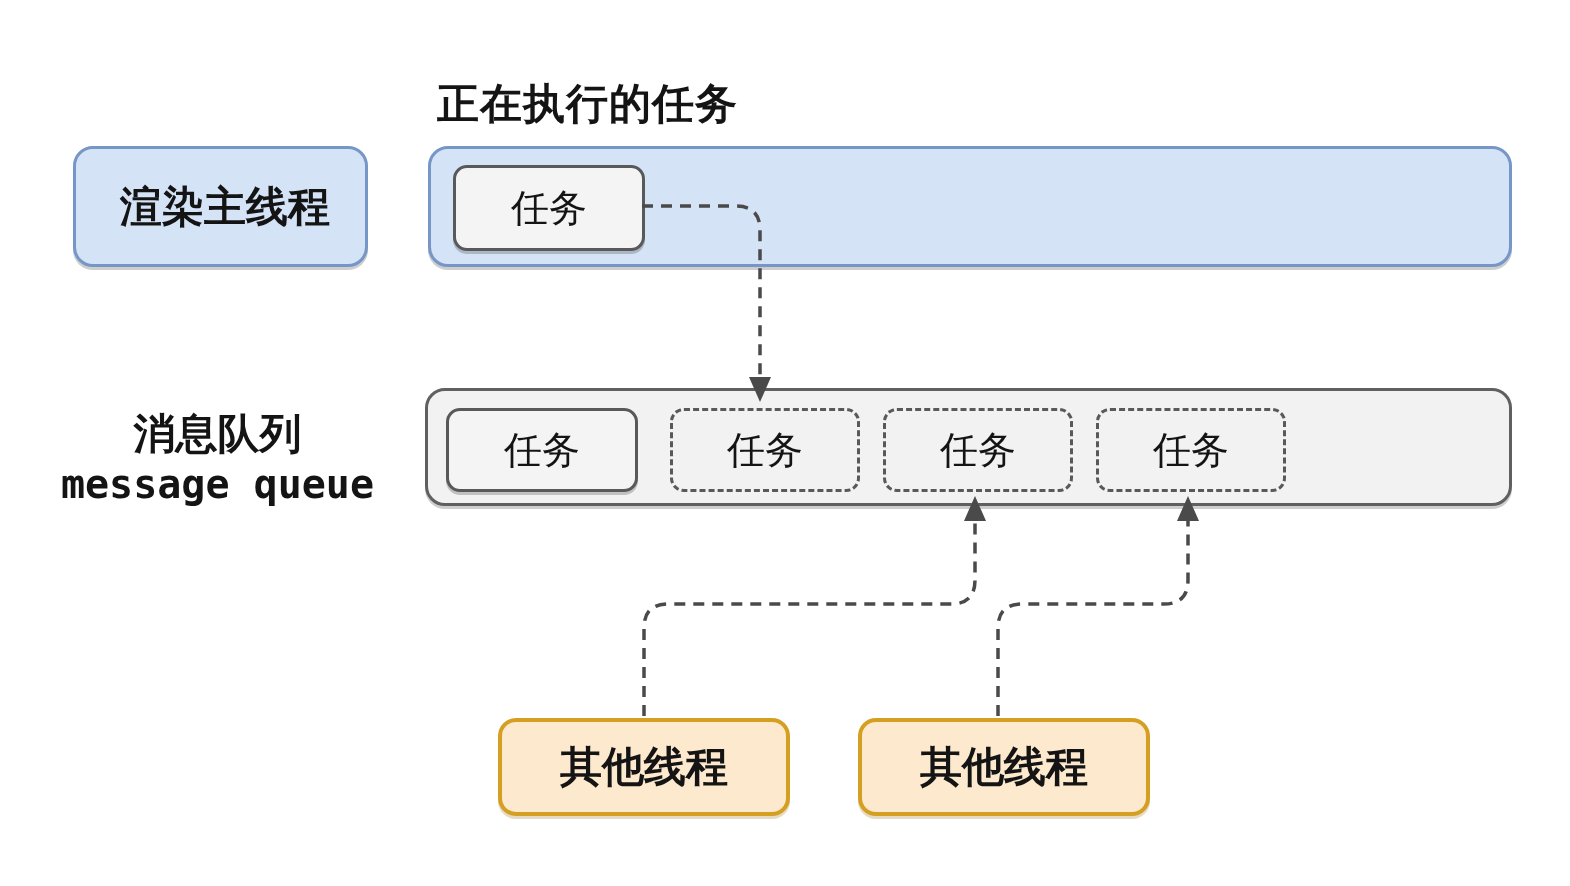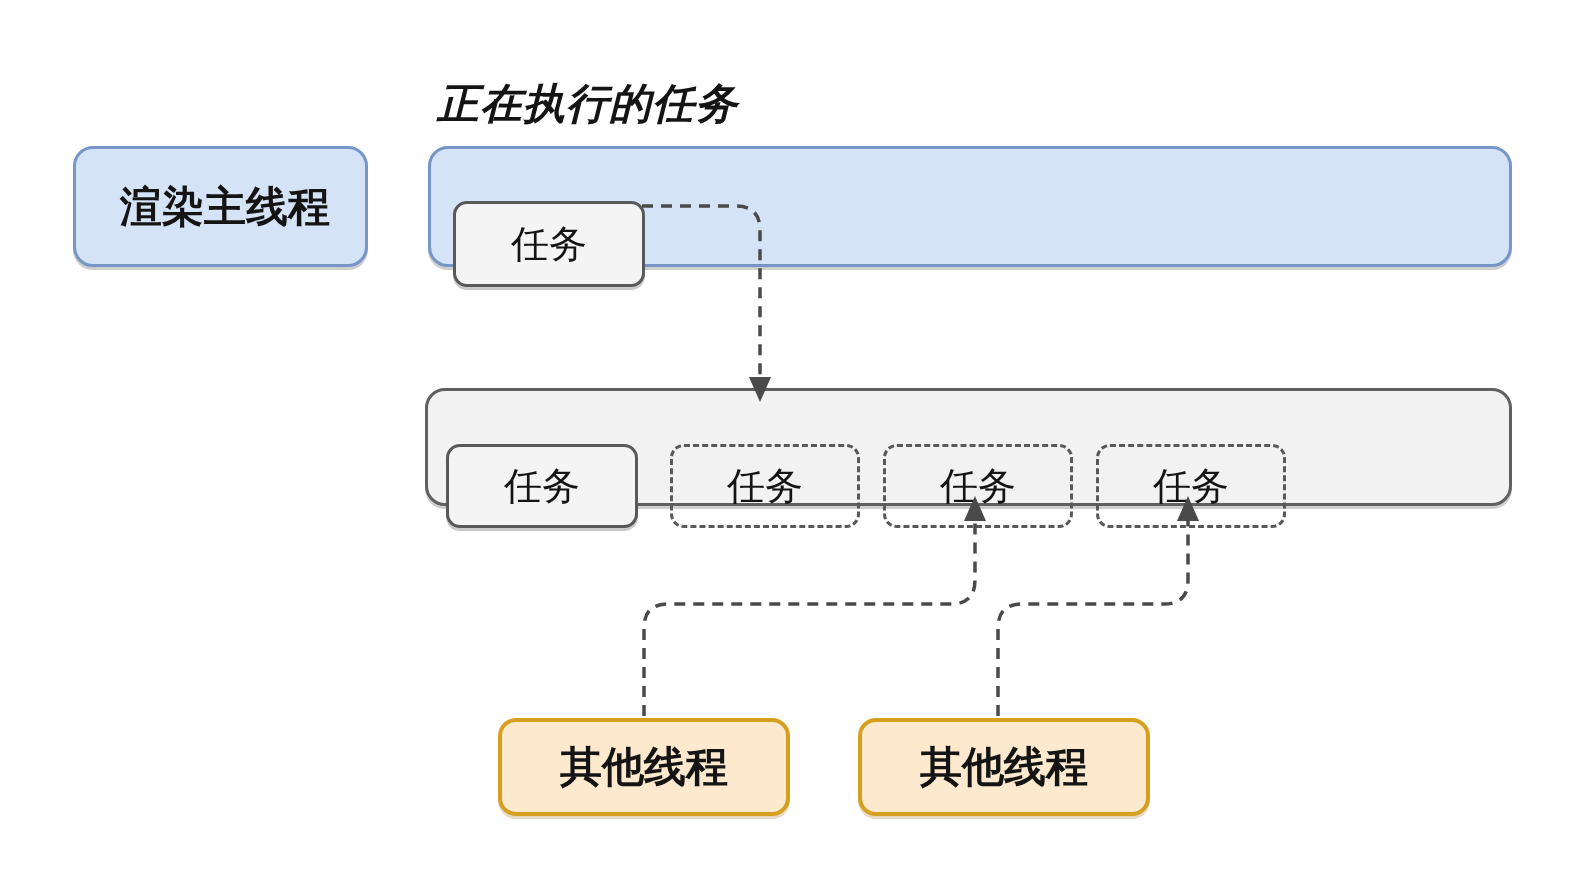--- a/index.html
+++ b/index.html
@@ -17,21 +17,21 @@
   }
   html,body{margin:0;padding:0;background:var(--background);}
   .canvas{
     position:relative;width:1570px;height:886px;overflow:hidden;
     background:var(--background);
     font-family:"Liberation Sans","DejaVu Sans",sans-serif;
     color:var(--text);
   }
   .caption{
     position:absolute;left:437px;top:76px;
-    font-size:42px;font-weight:600;letter-spacing:1px;white-space:nowrap;font-style:italic;
+    font-size:42px;font-weight:600;letter-spacing:1px;white-space:nowrap;
   }
   .rounded-box{
     position:absolute;box-sizing:border-box;border-radius:20px;
     display:flex;align-items:center;justify-content:center;
     box-shadow:0 3px 0 rgba(80,80,80,.28);
     padding-left:9px;
   }
   .thread-label-box{
     left:73px;top:146px;width:295px;height:121px;
     background:var(--thread-fill);border:3px solid var(--thread-border);
@@ -43,21 +43,21 @@
     justify-content:flex-start;
   }
   .queue-bar{
     left:425px;top:388px;width:1087px;height:118px;
     background:var(--queue-fill);border:3px solid var(--queue-border);
     justify-content:flex-start;
   }
   .task{
     position:absolute;box-sizing:border-box;border-radius:14px;
     display:flex;align-items:center;justify-content:center;
-    font-size:38px;font-weight:500;color:var(--text);margin-top:36px;
+    font-size:38px;font-weight:500;color:var(--text);
   }
   .task.solid{
     background:var(--task-fill);border:3px solid var(--task-border);
     box-shadow:0 3px 0 rgba(80,80,80,.30);
   }
   .task.dashed{
     background:transparent;border:3px dashed var(--task-border);
   }
   .queue-label{
     position:absolute;left:40px;top:408px;width:355px;text-align:center;
@@ -93,20 +93,24 @@
   <div class="rounded-box thread-label-box">
     <span>渲染主线程</span>
   </div>
 
   <div class="rounded-box main-thread-bar">
     <div class="task solid" style="left:22px;top:16px;width:192px;height:86px;">
       <span>任务</span>
     </div>
   </div>
 
+  <div class="queue-label">
+    <div class="zh">消息队列</div>
+    <div class="en">message queue</div>
+  </div>
 
   <div class="rounded-box queue-bar">
     <div class="task solid" style="left:18px;top:17px;width:192px;height:84px;">
       <span>任务</span>
     </div>
     <div class="task dashed" style="left:242px;top:17px;width:190px;height:84px;">
       <span>任务</span>
     </div>
     <div class="task dashed" style="left:455px;top:17px;width:190px;height:84px;">
       <span>任务</span>

